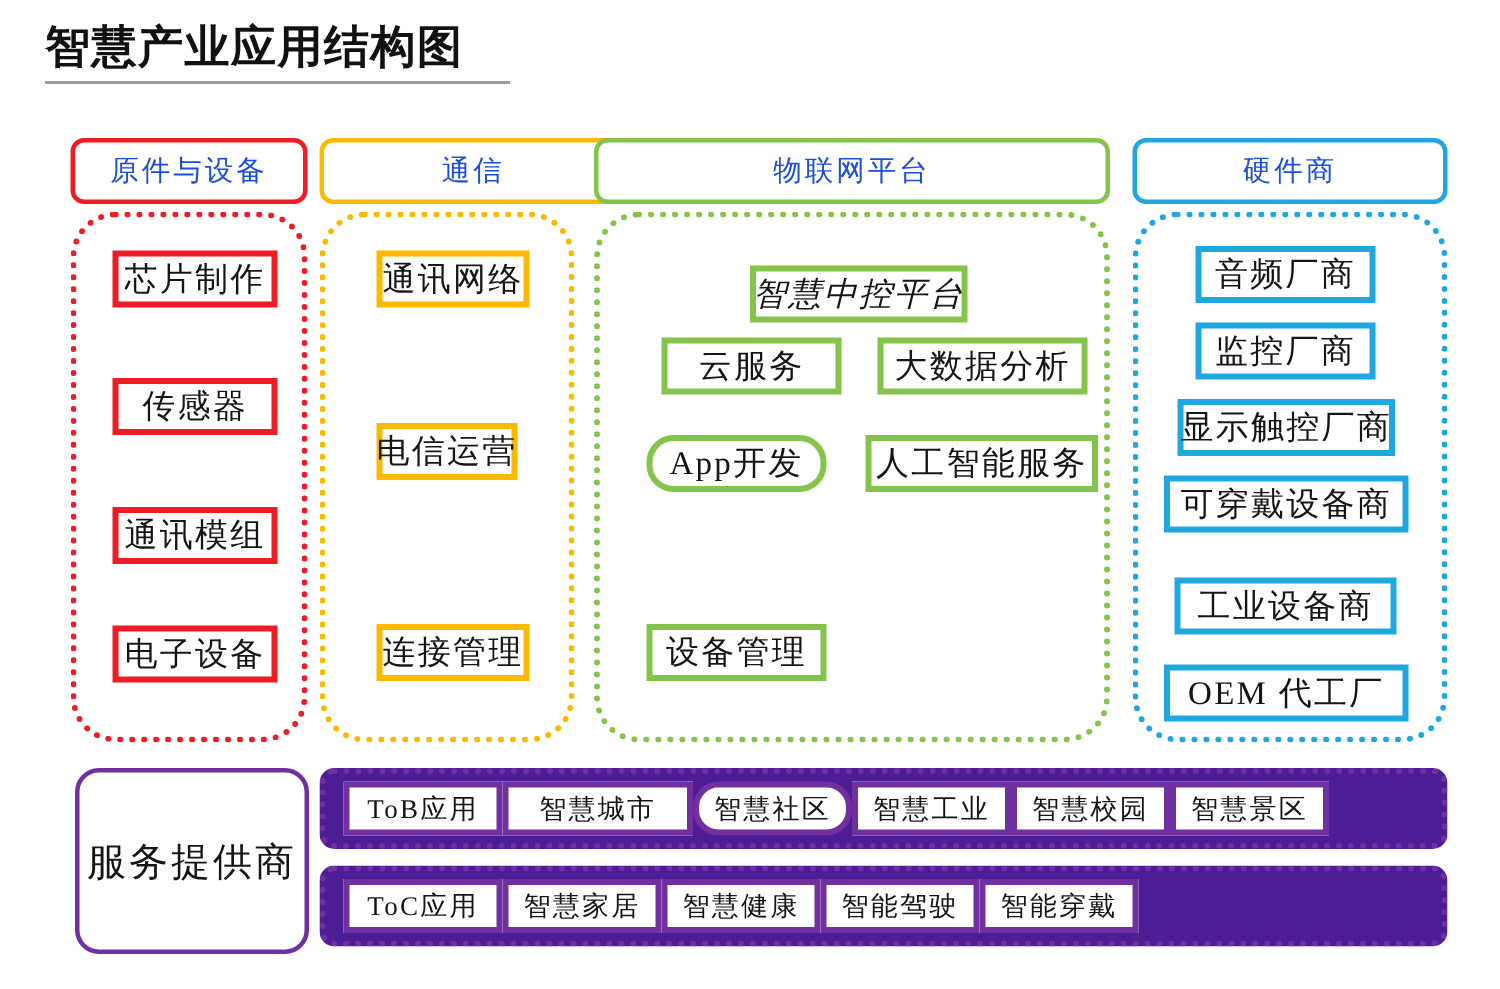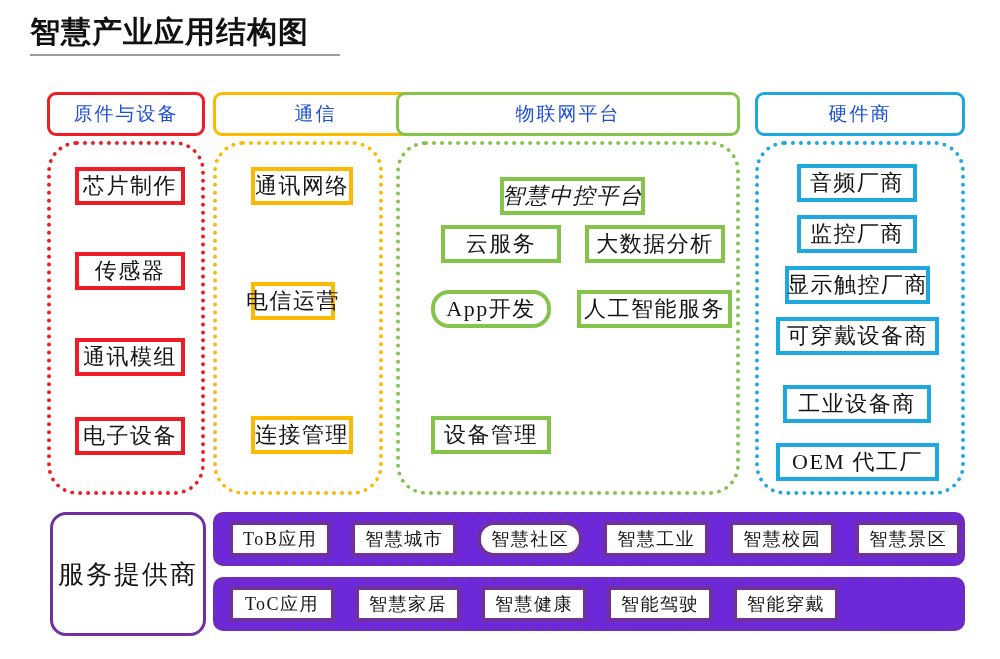--- a/index.html
+++ b/index.html
@@ -90,24 +90,24 @@
     display:flex;align-items:center;justify-content:center;
     font-size:26px;color:#151515;letter-spacing:2px;
   }
 
   
   .app-row{
     position:absolute;
     box-sizing:border-box;
     border:4px dotted #7030a0;
     border-radius:10px;
-    background:#6d28d9;
+    background:#4c1d95;
     display:flex;align-items:center;
     padding-left:12px;
-    gap:20px;
+    gap:0;
   }
   .app-row .chip{
     position:relative;
     left:auto;top:auto;
     height:36px;
     border-width:4px;
     font-size:18px;
   }
 </style>
 </head>
@@ -138,21 +138,21 @@
     </div>
   </div>
 
   <div class="col-header c-yellow" style="left:213px;top:92px;width:205px;height:44px;">
     <span>通信</span>
   </div>
   <div class="col-body d-yellow" style="left:213px;top:141px;width:170px;height:354px;">
     <div class="chip c-yellow" style="left:34px;top:22px;width:102px;">
       <span>通讯网络</span>
     </div>
-    <div class="chip c-yellow" style="left:34px;top:137px;width:84px;">
+    <div class="chip c-yellow" style="left:34px;top:137px;width:94px;">
       <span>电信运营</span>
     </div>
     <div class="chip c-yellow" style="left:34px;top:271px;width:102px;">
       <span>连接管理</span>
     </div>
   </div>
 
   <div class="col-header c-green" style="left:396px;top:92px;width:344px;height:44px;">
     <span>物联网平台</span>
   </div>

